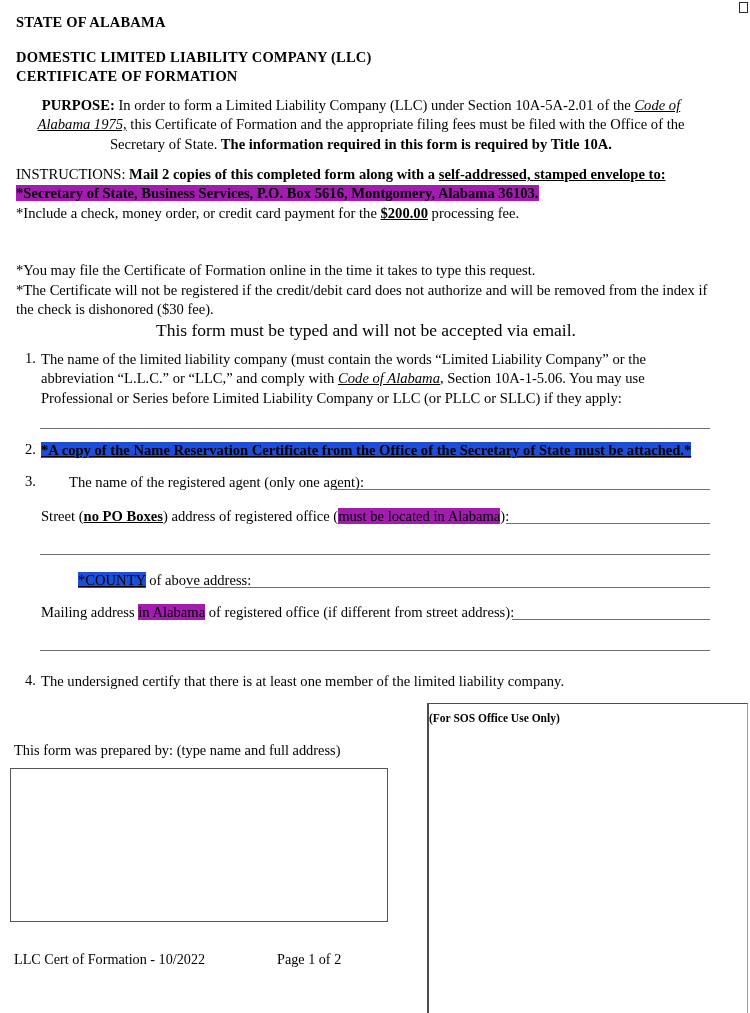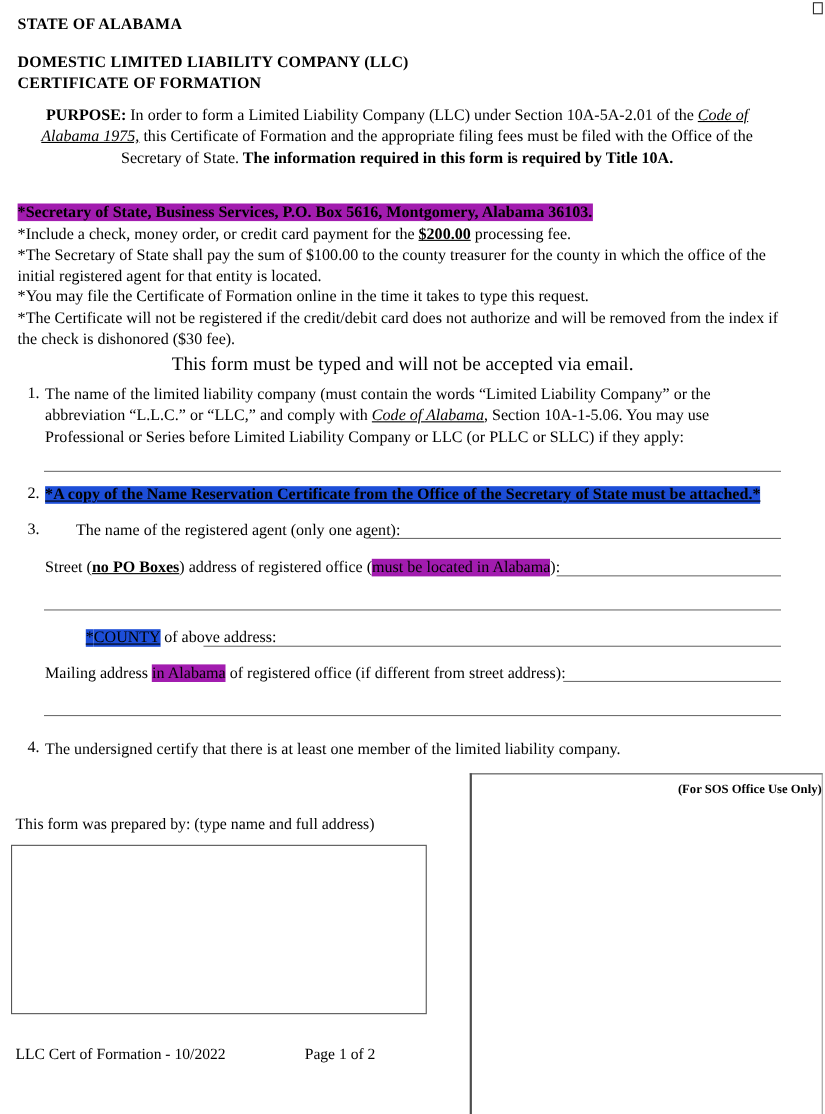--- a/index.html
+++ b/index.html
@@ -89,21 +89,21 @@
     border-left: 2px solid #4d4d4d;
     border-top: 1.5px solid #4d4d4d;
     border-right: 1.5px solid #9a9a9a;
     border-bottom: none;
     background: #ffffff;
     box-sizing: border-box;
   }
   .sos-label {
     position: absolute;
     width: 100%;
-    text-align: right;
+    text-align: left;
     font-size: 11.5px;
     font-weight: bold;
   }
 
   
   .footer-text {
     position: absolute;
     font-size: 14.2px;
   }
 
@@ -128,30 +128,32 @@
 
   <div class="blk doc-subtitle" style="left:16px; top:48px; width:700px;">
     <div>DOMESTIC LIMITED LIABILITY COMPANY (LLC)</div>
     <div>CERTIFICATE OF FORMATION</div>
   </div>
 
   <div class="blk para" style="left:16px; top:96px; width:690px;text-align:center;">
     <span class="b">PURPOSE:</span><span> In order to form a Limited Liability Company (LLC) under Section 10A-5A-2.01 of the </span><span class="i u">Code of Alabama 1975,</span><span> this Certificate of Formation and the appropriate filing fees must be filed with the Office of the Secretary of State.</span><span class="b"> The information required in this form is required by Title 10A.</span>
   </div>
 
+  <div class="blk para-instr" style="left:16px; top:165px; width:700px;">
+    <span>INSTRUCTIONS:</span><span class="b"> Mail 2 copies of this completed form along with a </span><span class="b u">self-addressed, stamped envelope to:</span>
+  </div>
 
   <div class="blk para-instr" style="left:16px; top:184px; width:700px;">
     <span class="b hl">*Secretary of State, Business Services, P.O. Box 5616, Montgomery, Alabama 36103.</span>
   </div>
 
   <div class="blk para-instr" style="left:16px; top:204px; width:700px;">
     <span>*Include a check, money order, or credit card payment for the </span><span class="b u">$200.00</span><span> processing fee.</span>
   </div>
 
-  <div class="blk para-instr" style="left:16px; top:223px; width:690px;">*The Secretary of State shall pay the sum of $100.00 to the county treasurer for the county in which the office of the initial registered agent for that entity is located.</div>
 
   <div class="blk para-instr" style="left:16px; top:261px; width:700px;">*You may file the Certificate of Formation online in the time it takes to type this request.</div>
 
   <div class="blk para-instr" style="left:16px; top:281px; width:692px;">*The Certificate will not be registered if the credit/debit card does not authorize and will be removed from the index if the check is dishonored ($30 fee).</div>
 
   <div class="blk banner" style="left:16px; top:319px; width:700px;">This form must be typed and will not be accepted via email.</div>
 
   <div class="item-num" style="left:12px; top:350px;">1.</div>
   <div class="item-body" style="left:41px; top:350px; width:667px;">
     <span>The name of the limited liability company (must contain the words  “Limited Liability Company” or  the abbreviation “L.L.C.” or “LLC,”  and comply with </span><span class="i u">Code of Alabama</span><span>, Section 10A-1-5.06. You may use Professional or Series before Limited Liability Company or LLC (or PLLC or SLLC) if they apply:</span>

